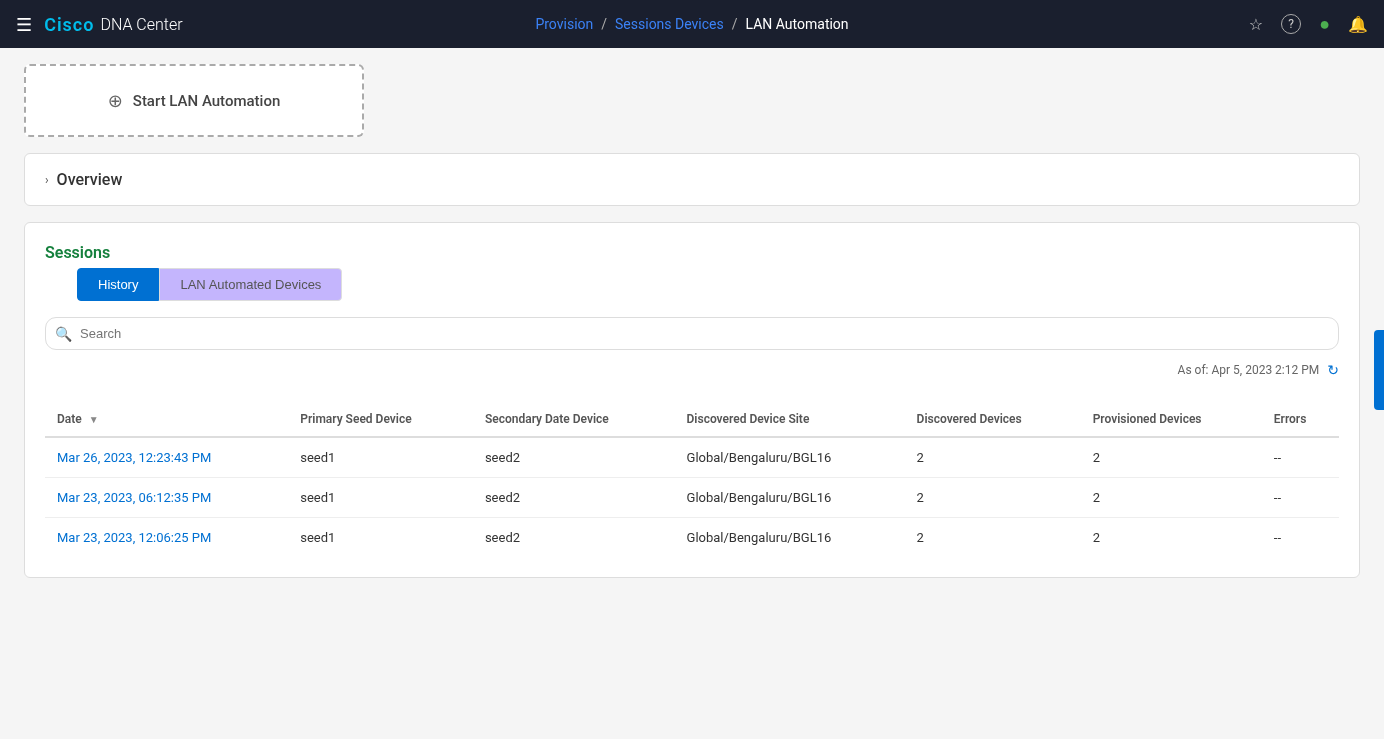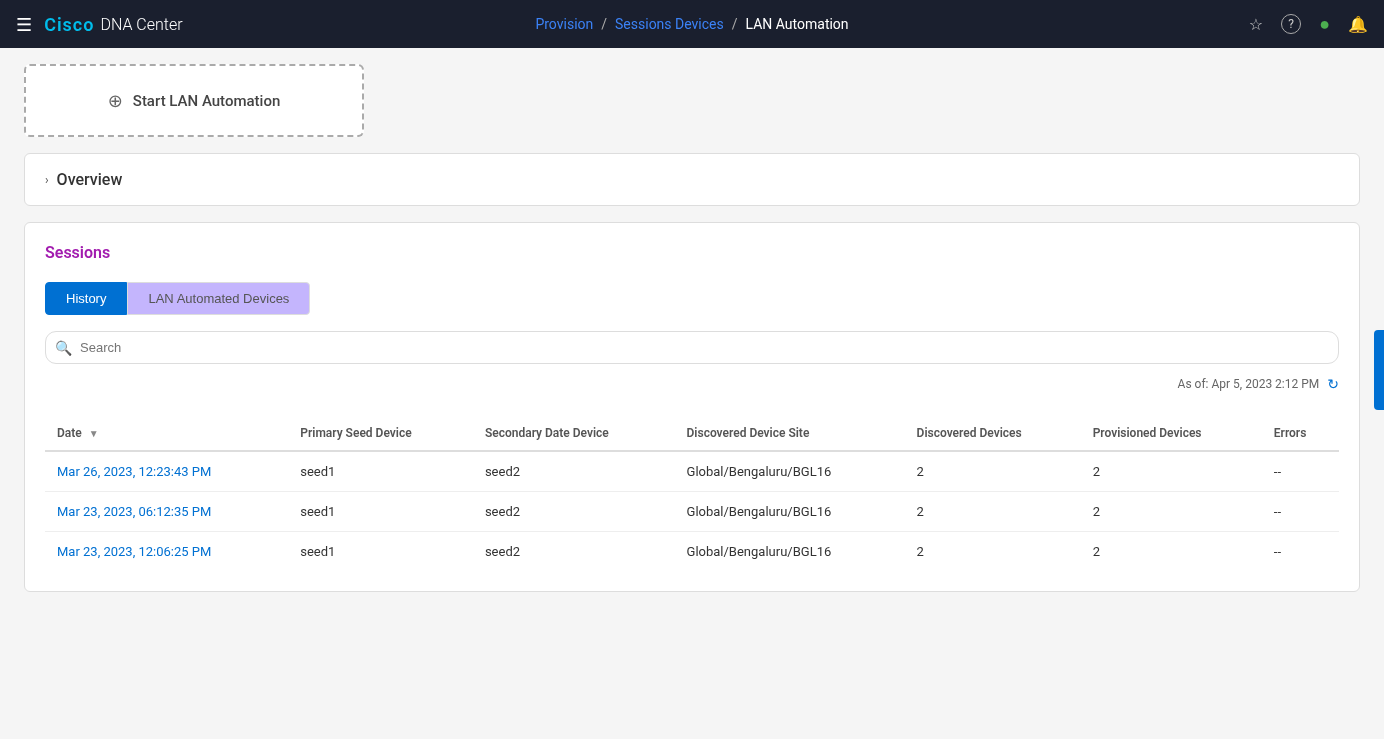--- a/index.html
+++ b/index.html
@@ -136,39 +136,40 @@
     
     .sessions-panel {
       background: white;
       border: 1px solid #ddd;
       border-radius: 6px;
       padding: 20px;
     }
     .sessions-title {
       font-size: 16px;
       font-weight: 600;
-      color: #a21caf;
-      margin-bottom: 20px;
+      color: #15803d;
+      margin-bottom: 6px;
     }
 
     
     .tab-group {
       display: flex;
       margin-bottom: 16px;
     }
     .tab-btn {
       padding: 8px 20px;
       border: 1px solid #ddd;
       background: #c4b5fd;
       cursor: pointer;
       font-size: 13px;
       color: #555;
     }
     .tab-btn:first-child {
       border-radius: 4px 0 0 4px;
+      margin-left: 32px;
     }
     .tab-btn:last-child {
       border-radius: 0 4px 4px 0;
     }
     .tab-btn.active {
       background: #0070d2;
       color: white;
       border-color: #0070d2;
     }
 

